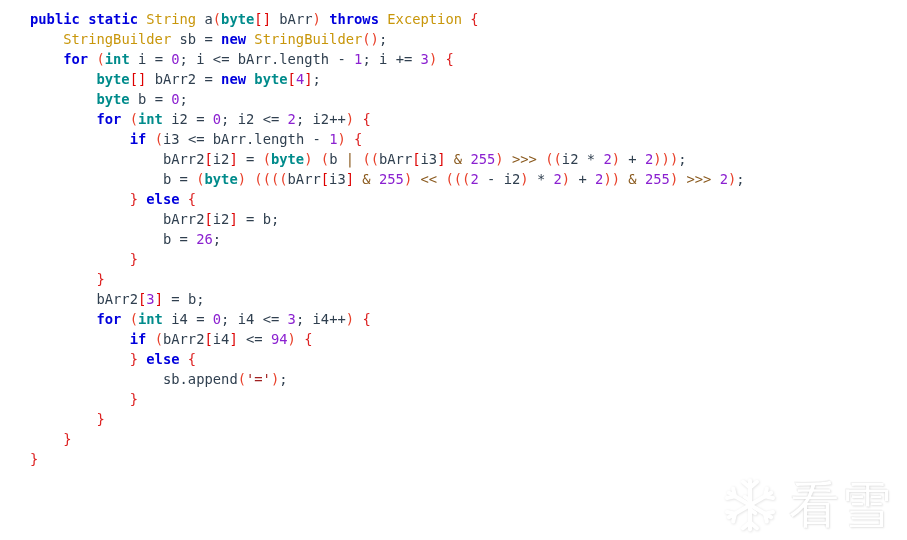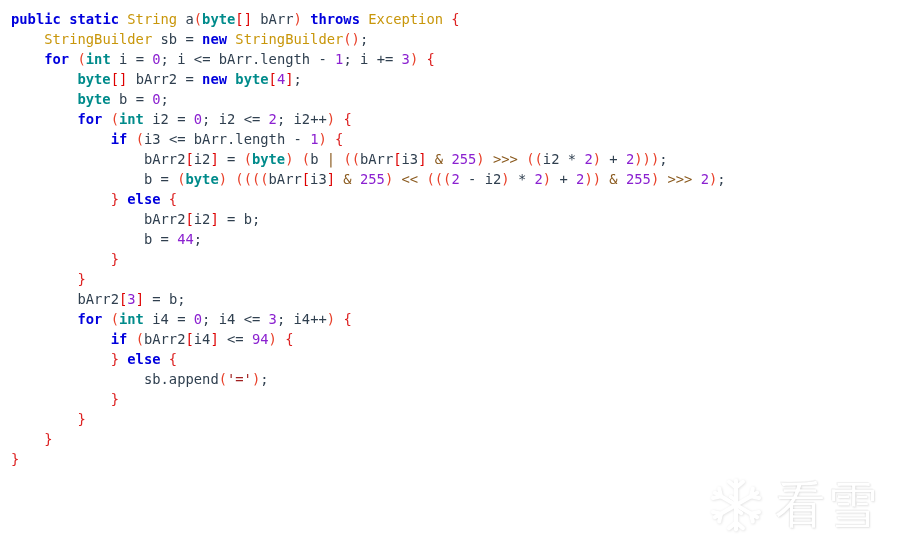--- a/index.html
+++ b/index.html
@@ -24,21 +24,21 @@
     padding: 9px 0 0 0;
     box-sizing: border-box;
     background: #ffffff;
   }
 
   .code-line {
     height: 20px;
     line-height: 20px;
     font-size: 13.8px;
     white-space: pre;
-    padding-left: 11px;
+    padding-left: 30px;
     letter-spacing: 0px;
     color: #2f3f4f;
   }
 
   
   .t-kw   { color: #0000dd; font-weight: bold; }   
   .t-type { color: #008b8b; font-weight: bold; }   
   .t-cls  { color: #c8960a; }                      
   .t-id   { color: #2f3f4f; }                      
   .t-num  { color: #8b21d0; }                      
@@ -46,21 +46,21 @@
   .t-par  { color: #e8402a; }                      
   .t-brk  { color: #dd0000; }                      
   .t-brc  { color: #dd2222; }                      
   .t-op   { color: #2f3f4f; }                      
   .t-bop  { color: #8a5a1e; }                      
   .t-punc { color: #2f3f4f; }
 
   
   #watermark {
     position: absolute;
-    right: 28px;
+    right: 14px;
     bottom: 6px;
     display: flex;
     align-items: flex-end;
     gap: 10px;
     pointer-events: none;
     user-select: none;
   }
   #watermark .wm-flake {
     width: 58px;
     height: 58px;
@@ -100,21 +100,21 @@
   <div class="code-line">            <span class="t-kw">if</span> <span class="t-par">(</span><span class="t-id">i3</span> <span class="t-op">&lt;=</span> <span class="t-id">bArr</span><span class="t-punc">.</span><span class="t-id">length</span> <span class="t-op">-</span> <span class="t-num">1</span><span class="t-par">)</span> <span class="t-brc">{</span></div>
 
   <div class="code-line">                <span class="t-id">bArr2</span><span class="t-brk">[</span><span class="t-id">i2</span><span class="t-brk">]</span> <span class="t-op">=</span> <span class="t-par">(</span><span class="t-type">byte</span><span class="t-par">)</span> <span class="t-par">(</span><span class="t-id">b</span> <span class="t-bop">|</span> <span class="t-par">((</span><span class="t-id">bArr</span><span class="t-brk">[</span><span class="t-id">i3</span><span class="t-brk">]</span> <span class="t-bop">&amp;</span> <span class="t-num">255</span><span class="t-par">)</span> <span class="t-bop">&gt;&gt;&gt;</span> <span class="t-par">((</span><span class="t-id">i2</span> <span class="t-op">*</span> <span class="t-num">2</span><span class="t-par">)</span> <span class="t-op">+</span> <span class="t-num">2</span><span class="t-par">)))</span><span class="t-punc">;</span></div>
 
   <div class="code-line">                <span class="t-id">b</span> <span class="t-op">=</span> <span class="t-par">(</span><span class="t-type">byte</span><span class="t-par">)</span> <span class="t-par">((((</span><span class="t-id">bArr</span><span class="t-brk">[</span><span class="t-id">i3</span><span class="t-brk">]</span> <span class="t-bop">&amp;</span> <span class="t-num">255</span><span class="t-par">)</span> <span class="t-bop">&lt;&lt;</span> <span class="t-par">(((</span><span class="t-num">2</span> <span class="t-op">-</span> <span class="t-id">i2</span><span class="t-par">)</span> <span class="t-op">*</span> <span class="t-num">2</span><span class="t-par">)</span> <span class="t-op">+</span> <span class="t-num">2</span><span class="t-par">))</span> <span class="t-bop">&amp;</span> <span class="t-num">255</span><span class="t-par">)</span> <span class="t-bop">&gt;&gt;&gt;</span> <span class="t-num">2</span><span class="t-par">)</span><span class="t-punc">;</span></div>
 
   <div class="code-line">            <span class="t-brc">}</span> <span class="t-kw">else</span> <span class="t-brc">{</span></div>
 
   <div class="code-line">                <span class="t-id">bArr2</span><span class="t-brk">[</span><span class="t-id">i2</span><span class="t-brk">]</span> <span class="t-op">=</span> <span class="t-id">b</span><span class="t-punc">;</span></div>
 
-  <div class="code-line">                <span class="t-id">b</span> <span class="t-op">=</span> <span class="t-num">44</span><span class="t-punc">;</span></div>
+  <div class="code-line">                <span class="t-id">b</span> <span class="t-op">=</span> <span class="t-num">26</span><span class="t-punc">;</span></div>
 
   <div class="code-line">            <span class="t-brc">}</span></div>
 
   <div class="code-line">        <span class="t-brc">}</span></div>
 
   <div class="code-line">        <span class="t-id">bArr2</span><span class="t-brk">[</span><span class="t-num">3</span><span class="t-brk">]</span> <span class="t-op">=</span> <span class="t-id">b</span><span class="t-punc">;</span></div>
 
   <div class="code-line">        <span class="t-kw">for</span> <span class="t-par">(</span><span class="t-type">int</span> <span class="t-id">i4</span> <span class="t-op">=</span> <span class="t-num">0</span><span class="t-punc">;</span> <span class="t-id">i4</span> <span class="t-op">&lt;=</span> <span class="t-num">3</span><span class="t-punc">;</span> <span class="t-id">i4</span><span class="t-op">++</span><span class="t-par">)</span> <span class="t-brc">{</span></div>
 
   <div class="code-line">            <span class="t-kw">if</span> <span class="t-par">(</span><span class="t-id">bArr2</span><span class="t-brk">[</span><span class="t-id">i4</span><span class="t-brk">]</span> <span class="t-op">&lt;=</span> <span class="t-num">94</span><span class="t-par">)</span> <span class="t-brc">{</span></div>

